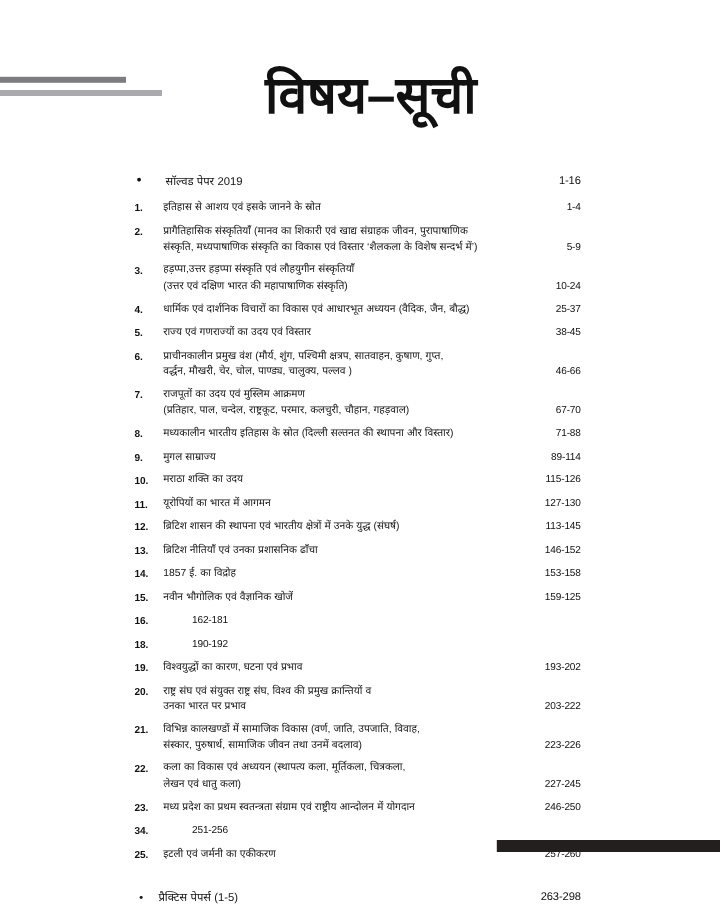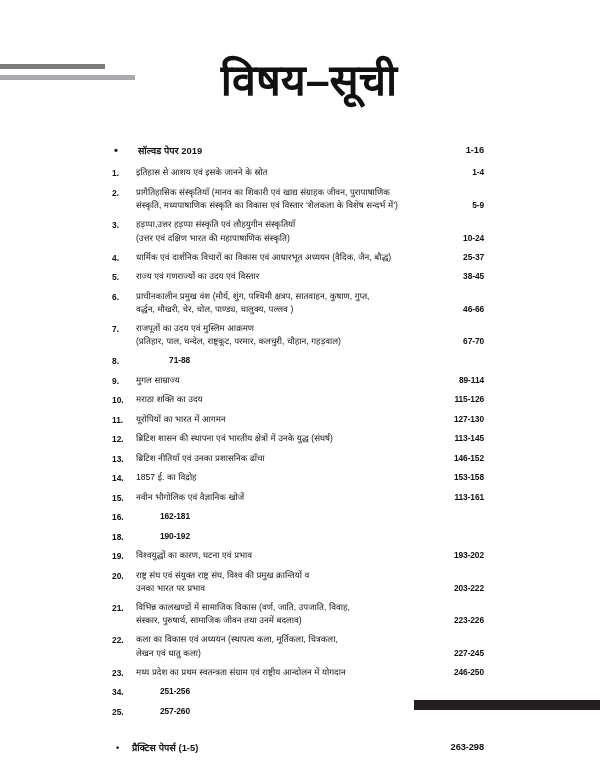--- a/index.html
+++ b/index.html
@@ -104,31 +104,31 @@
 
   .label {
     flex: 1 1 auto;
     font-size: 8.6px;
     line-height: 13.4px;
     color: #141414;
     padding-right: 6px;
     word-spacing: 0.2px;
   }
   .label.bold {
-    font-weight: bold;
+    font-weight: normal;
     font-size: 9.4px;
   }
   .label .l2 {
     display: block;
   }
 
   .pages {
     flex: 0 0 54px;
     font-size: 8.4px;
-    font-weight: bold;
+    font-weight: normal;
     line-height: 13.4px;
     color: #111;
     text-align: right;
     letter-spacing: -0.1px;
   }
   .pages.bold-lg {
     font-size: 9.3px;
   }
   
   .pages.align-bottom {
@@ -200,20 +200,21 @@
   </div>
 
   <div class="row">
     <span class="marker num">7.</span>
     <span class="label"><span class="l1">राजपूतों का उदय एवं मुस्लिम आक्रमण</span><span class="l2">(प्रतिहार, पाल, चन्देल, राष्ट्रकूट, परमार, कलचुरी, चौहान, गहड़वाल)</span></span>
     <span class="pages align-bottom">67-70</span>
   </div>
 
   <div class="row">
     <span class="marker num">8.</span>
+    <span class="label"><span class="l1">मध्यकालीन भारतीय इतिहास के स्रोत (दिल्ली सल्तनत की स्थापना और विस्तार)</span></span>
     <span class="pages">71-88</span>
   </div>
 
   <div class="row">
     <span class="marker num">9.</span>
     <span class="label"><span class="l1">मुगल साम्राज्य</span></span>
     <span class="pages">89-114</span>
   </div>
 
   <div class="row">
@@ -242,21 +243,21 @@
 
   <div class="row">
     <span class="marker num">14.</span>
     <span class="label"><span class="l1">1857 ई. का विद्रोह</span></span>
     <span class="pages">153-158</span>
   </div>
 
   <div class="row">
     <span class="marker num">15.</span>
     <span class="label"><span class="l1">नवीन भौगोलिक एवं वैज्ञानिक खोजें</span></span>
-    <span class="pages">113-161</span>
+    <span class="pages">159-125</span>
   </div>
 
   <div class="row">
     <span class="marker num">16.</span>
     <span class="pages">162-181</span>
   </div>
 
 
   <div class="row">
     <span class="marker num">18.</span>
@@ -293,20 +294,21 @@
     <span class="pages">246-250</span>
   </div>
 
   <div class="row">
     <span class="marker num">34.</span>
     <span class="pages">251-256</span>
   </div>
 
   <div class="row">
     <span class="marker num">25.</span>
+    <span class="label"><span class="l1">इटली एवं जर्मनी का एकीकरण</span></span>
     <span class="pages">257-260</span>
   </div>
 
   <div class="row section-end">
     <span class="marker dot-small">•</span>
     <span class="label bold">प्रैक्टिस पेपर्स (1-5)</span>
     <span class="pages bold-lg">263-298</span>
   </div>
 
 </div>

